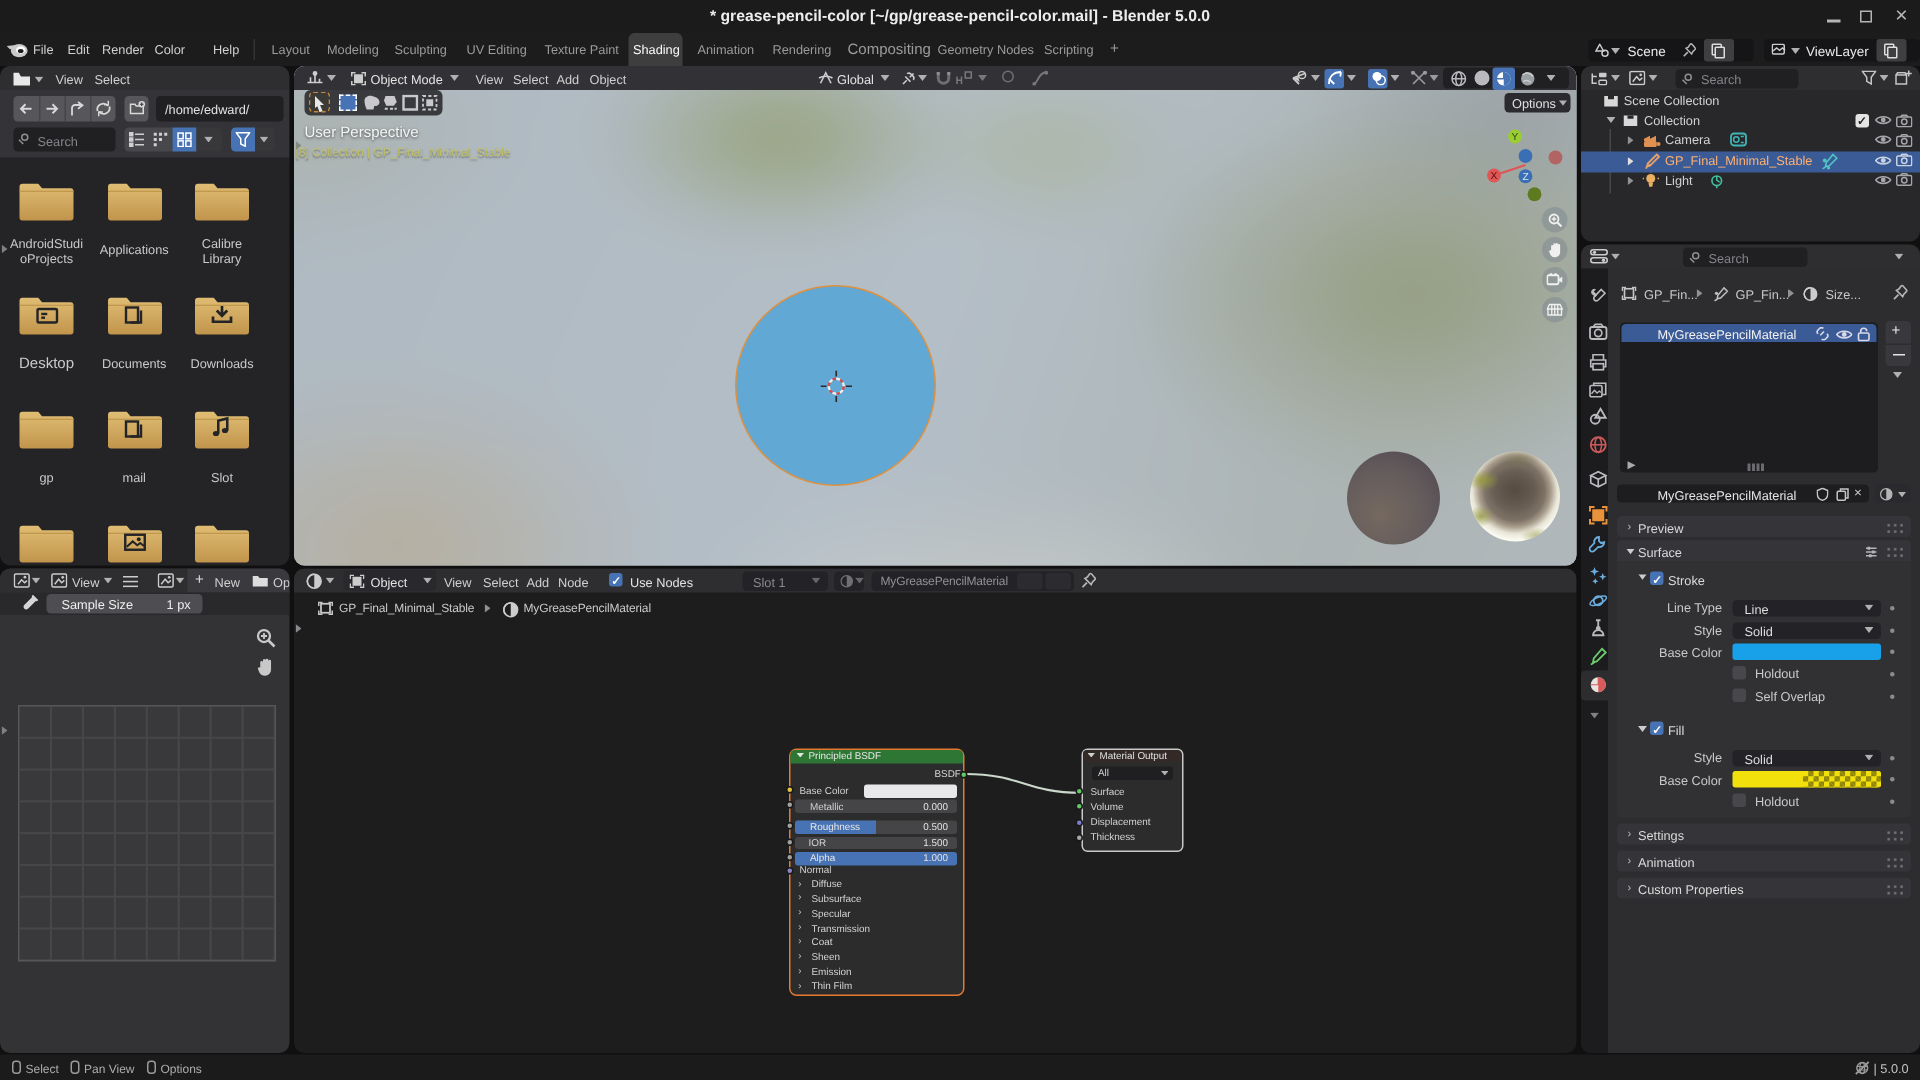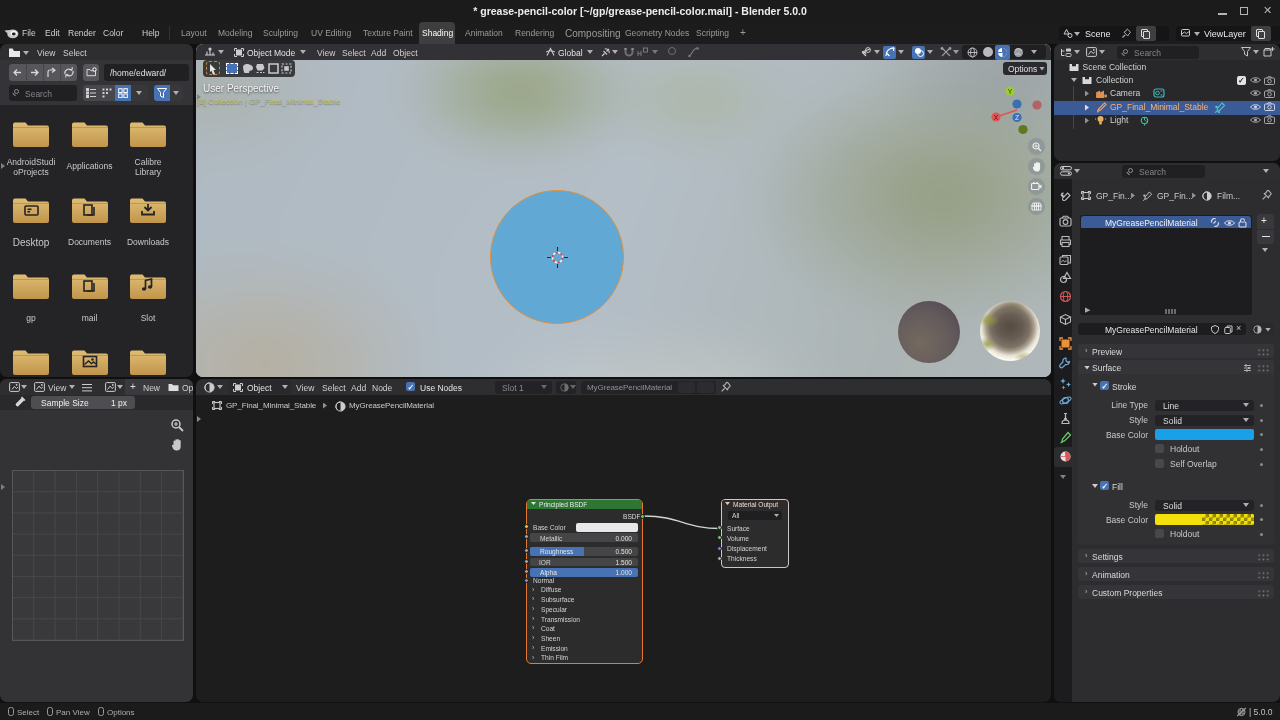--- a/index.html
+++ b/index.html
@@ -752,21 +752,21 @@
       <path d="M8 1 L10.5 3.5 L5.5 8.5 L3 9 L3.5 6.5 Z M1 10.5 c1.5-0.5 2-1.5 2.5-1.5" fill="none" stroke="#c0c0c0" stroke-width="1.1"></path>
       <circle cx="2.5" cy="5" r="1.2" fill="#c0c0c0"></circle>
     </svg>
  <div class="tx" style="left:103px;top:28px;font-size:8.5px;color:#c9c9c9">GP_Fin...</div>
  <div class="vr" style="left:138px;top:29.5px;background:#909095"></div>
  <svg class="ab" style="left:148px;top:27.5px" width="10" height="10" viewBox="0 0 11 11">
       <circle cx="5.5" cy="5.5" r="4.6" fill="none" stroke="#ccc"></circle>
       <path d="M5.5 0.9 A4.6 4.6 0 0 1 5.5 10.1 Z" fill="#ccc"></path>
       <path d="M5.5 0.9 a4.6 4.6 0 0 0 -3.2 7.9" fill="none" stroke="#ccc"></path>
     </svg>
- <div class="tx" style="left:163px;top:28px;font-size:8.5px;color:#c9c9c9">Film...</div>
+ <div class="tx" style="left:163px;top:28px;font-size:8.5px;color:#c9c9c9">Size...</div>
  <svg class="ab" style="left:207px;top:26px" width="11" height="12" viewBox="0 0 10 11">
       <path d="M1.5 9.5 L4.2 6.8" stroke="#b5b5b5" stroke-width="1.1" fill="none"></path>
       <path d="M5.8 1.5 a0.8 0.8 0 0 1 1.2 0 L9 3.8 a0.8 0.8 0 0 1 0 1.2 L7.5 6.5 6.8 8 3 4.2 4.5 3.4 Z" fill="none" stroke="#b5b5b5" stroke-width="1"></path>
     </svg>
 
  <div class="ab" style="left:26px;top:52px;width:172px;height:100px;background:#1d1d20;border-radius:3px"></div>
  <div class="ab" style="left:27px;top:53px;width:170px;height:12px;background:#3b5b97;border-radius:3px 3px 0 0"></div>
  <div class="tx" style="left:51px;top:54.5px;font-size:8.5px;color:#f2f2f2">MyGreasePencilMaterial</div>
  <svg class="ab" style="left:156px;top:55px" width="10" height="9" viewBox="0 0 10 9">
       <path d="M3.5 5.5 L6 3 M2 4.5 a1.8 1.8 0 0 1 0-2.5 l1-1 a1.8 1.8 0 0 1 2.5 0 M8 4.5 a1.8 1.8 0 0 1 0 2.5 l-1 1 a1.8 1.8 0 0 1 -2.5 0" fill="none" stroke="#d8d8e8" stroke-width="1.1"></path>

